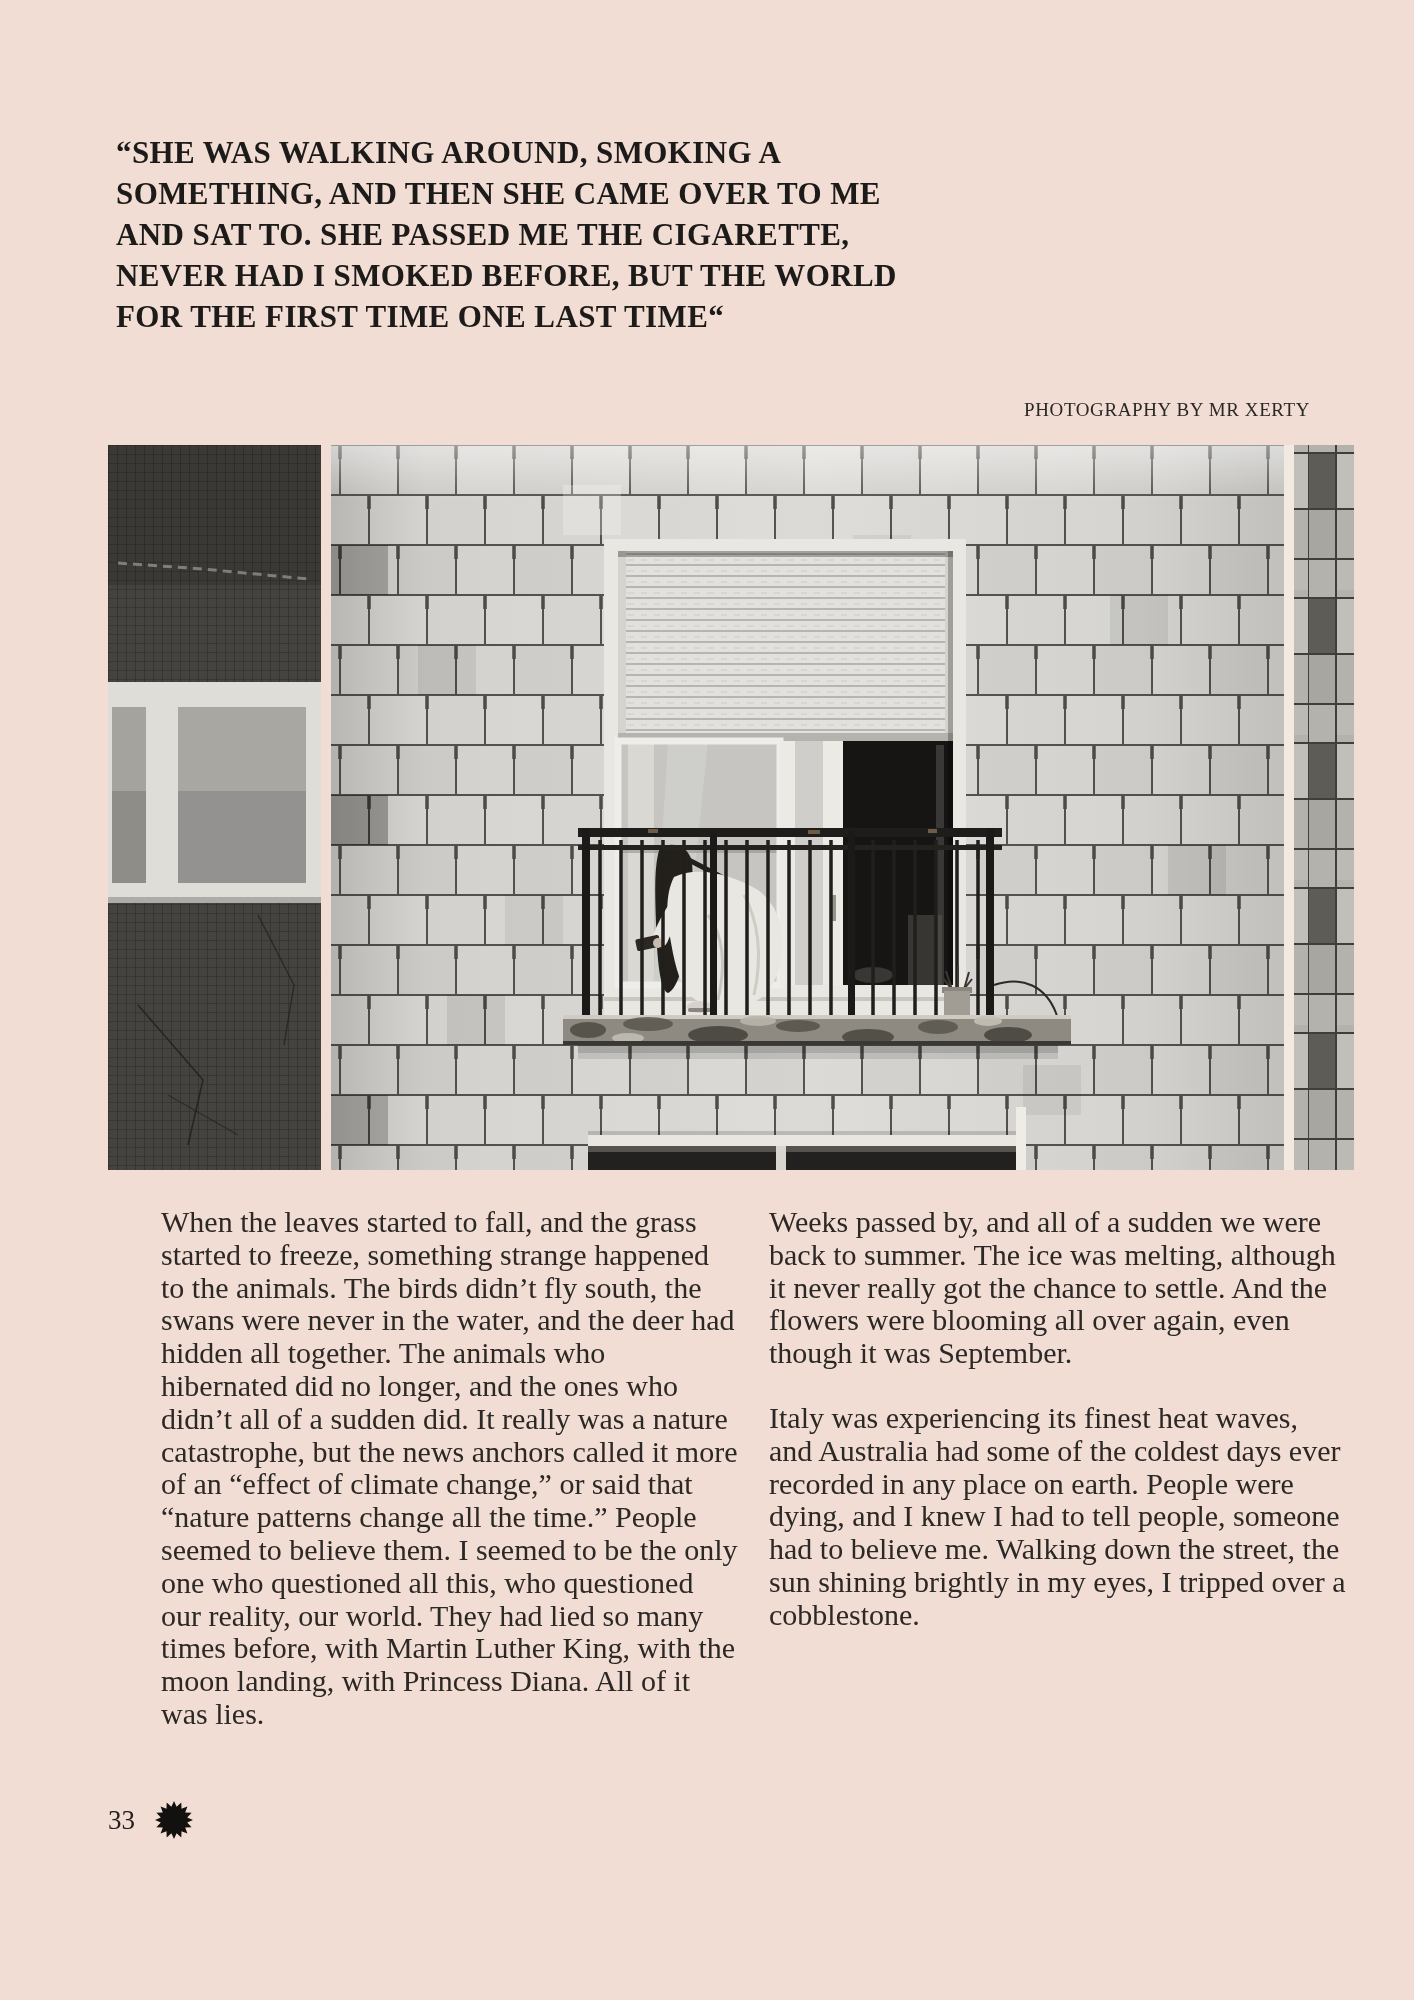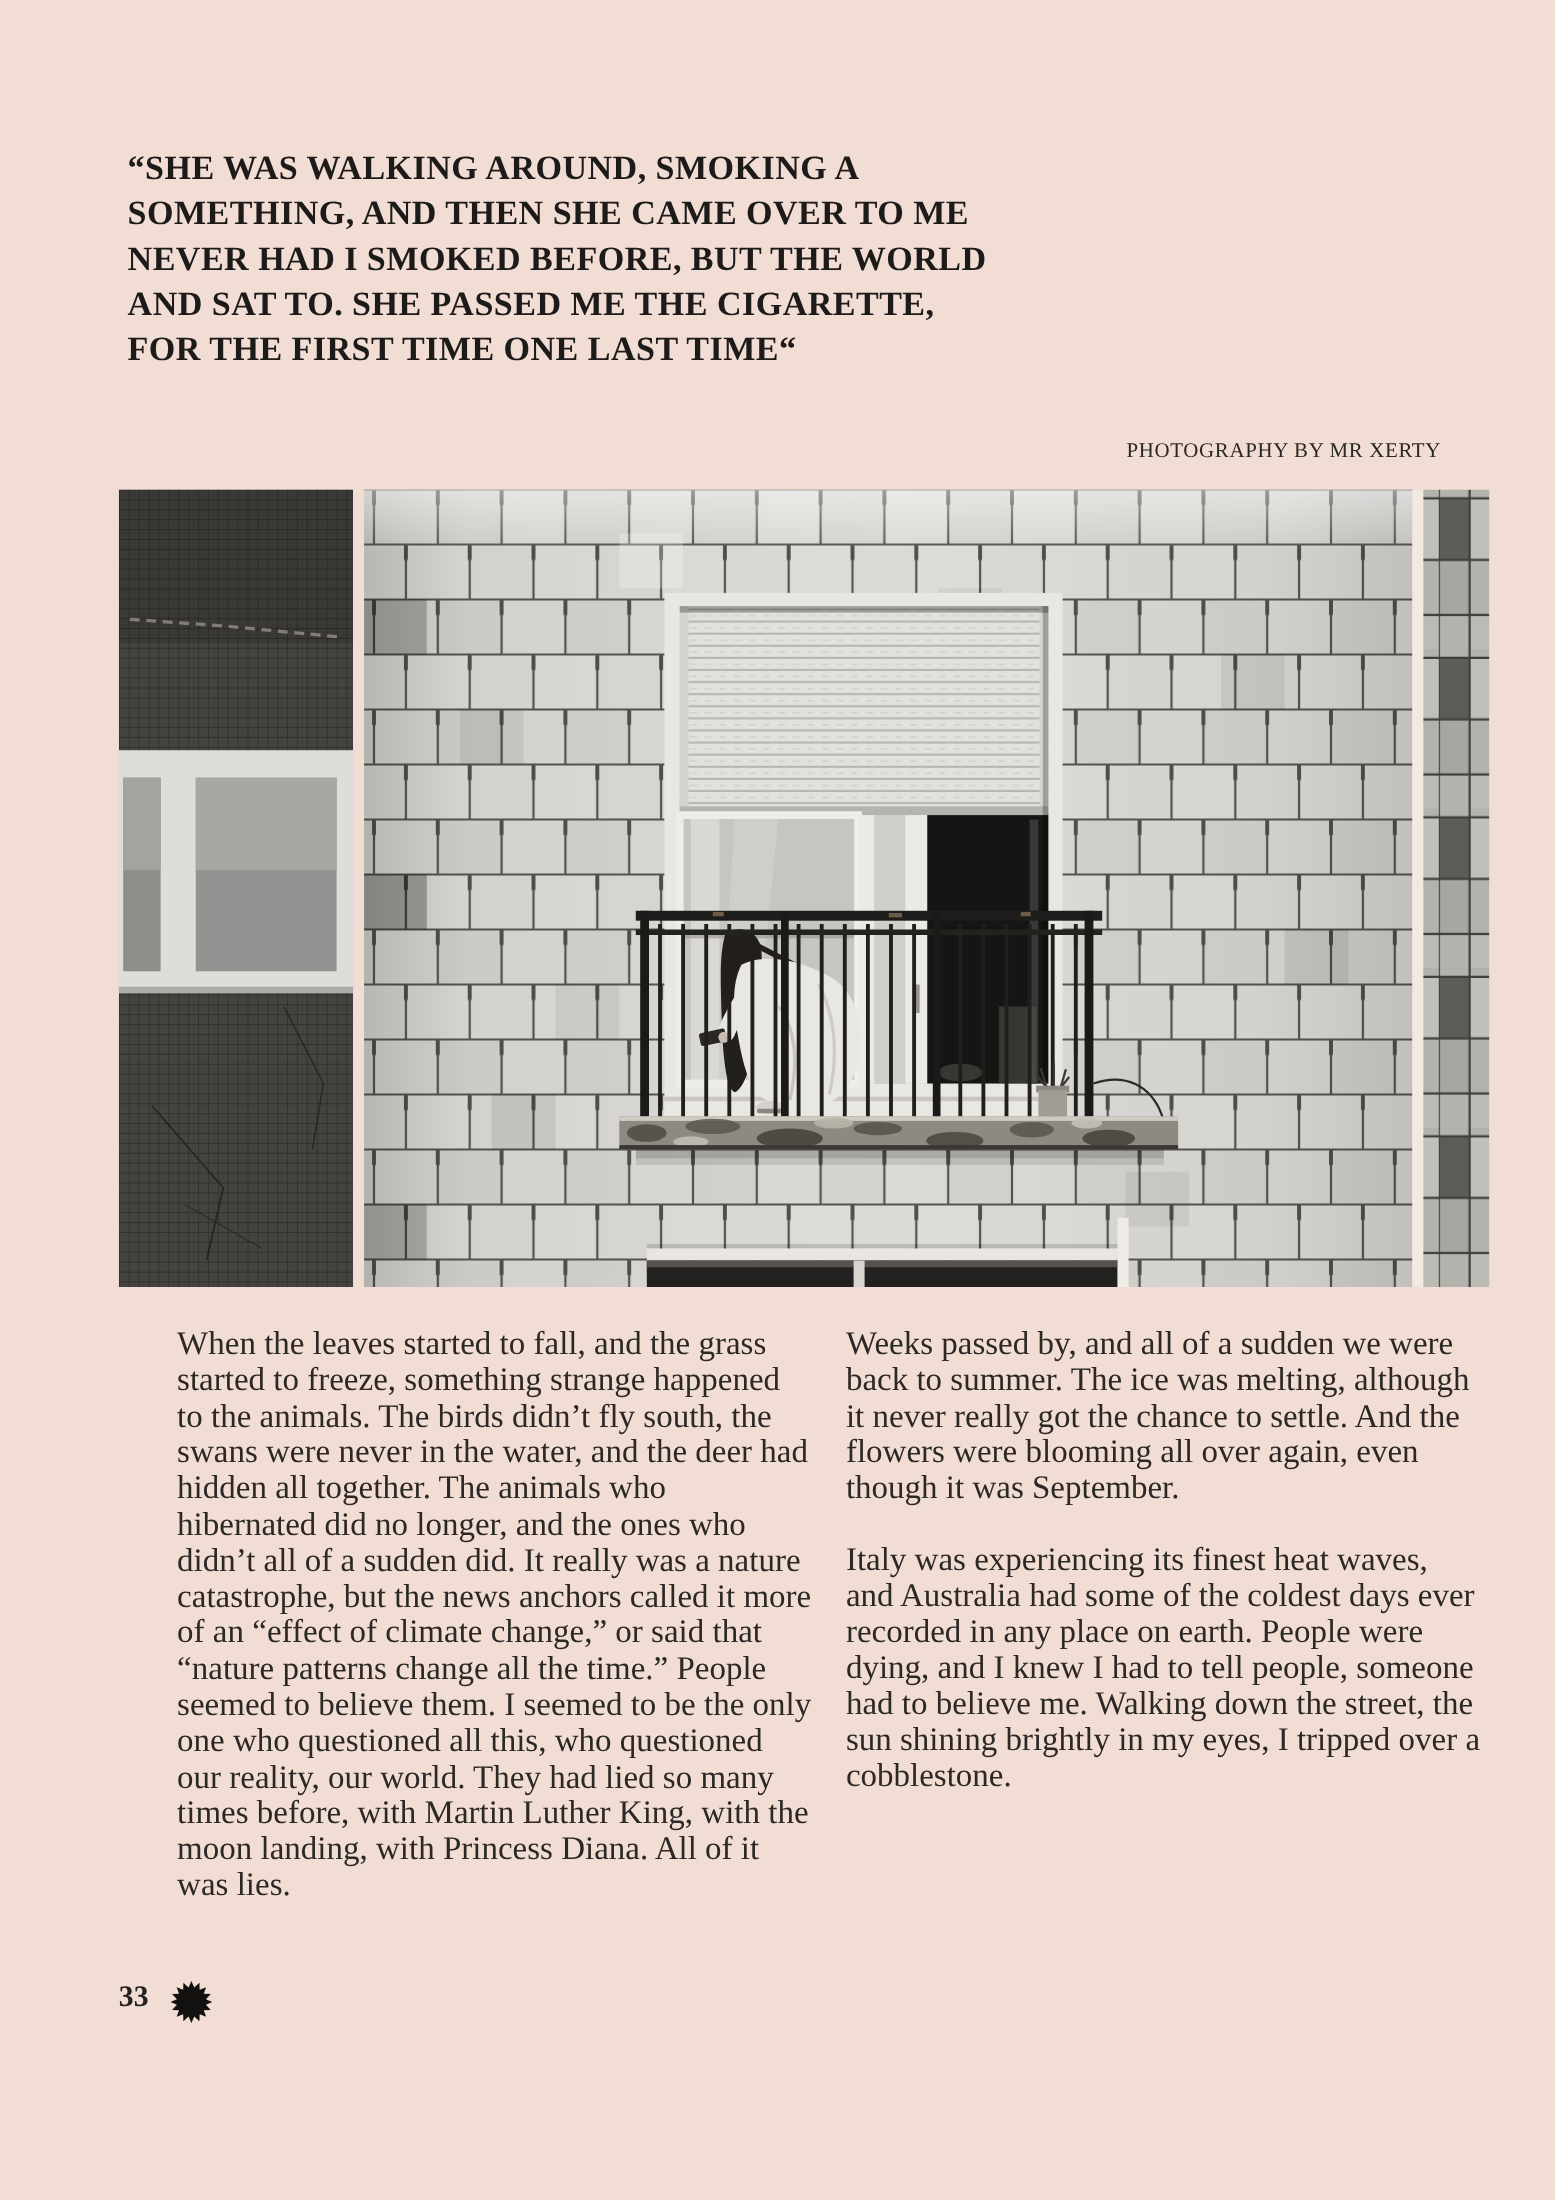--- a/index.html
+++ b/index.html
@@ -25,35 +25,35 @@
   .photo svg{display:block;width:100%;height:100%;}
   .bodycol{
     position:absolute;top:1206px;width:578px;
     font-size:30px;line-height:32.8px;color:#2b2826;
   }
   .col1{left:138px;}
   .col2{left:746px;}
   .bodycol p{margin:0 0 32px 0;}
   .footer{
     position:absolute;left:85px;top:1800px;
-    display:flex;gap:19px;font-weight:bold;
+    display:flex;align-items:center;gap:19px;
   }
   .pagenum{font-size:27px;color:#232120;}
   .star{width:40px;height:40px;}
 </style>
 </head>
 <body>
 
 <div class="page">
 
   <div class="quote">
     <div>“SHE WAS WALKING AROUND, SMOKING A</div>
     <div>SOMETHING, AND THEN SHE CAME OVER TO ME</div>
+    <div>AND SAT TO. SHE PASSED ME THE CIGARETTE,</div>
     <div>NEVER HAD I SMOKED BEFORE, BUT THE WORLD</div>
-    <div>AND SAT TO. SHE PASSED ME THE CIGARETTE,</div>
     <div>FOR THE FIRST TIME ONE LAST TIME“</div>
   </div>
 
   <div class="credit">PHOTOGRAPHY BY MR XERTY</div>
 
   <div class="photo">
     <svg viewBox="0 0 1246 725" preserveAspectRatio="none">
       <defs>
         <pattern id="mosaic" width="9" height="9" patternUnits="userSpaceOnUse">
           <rect width="9" height="9" fill="#45433f"></rect>

